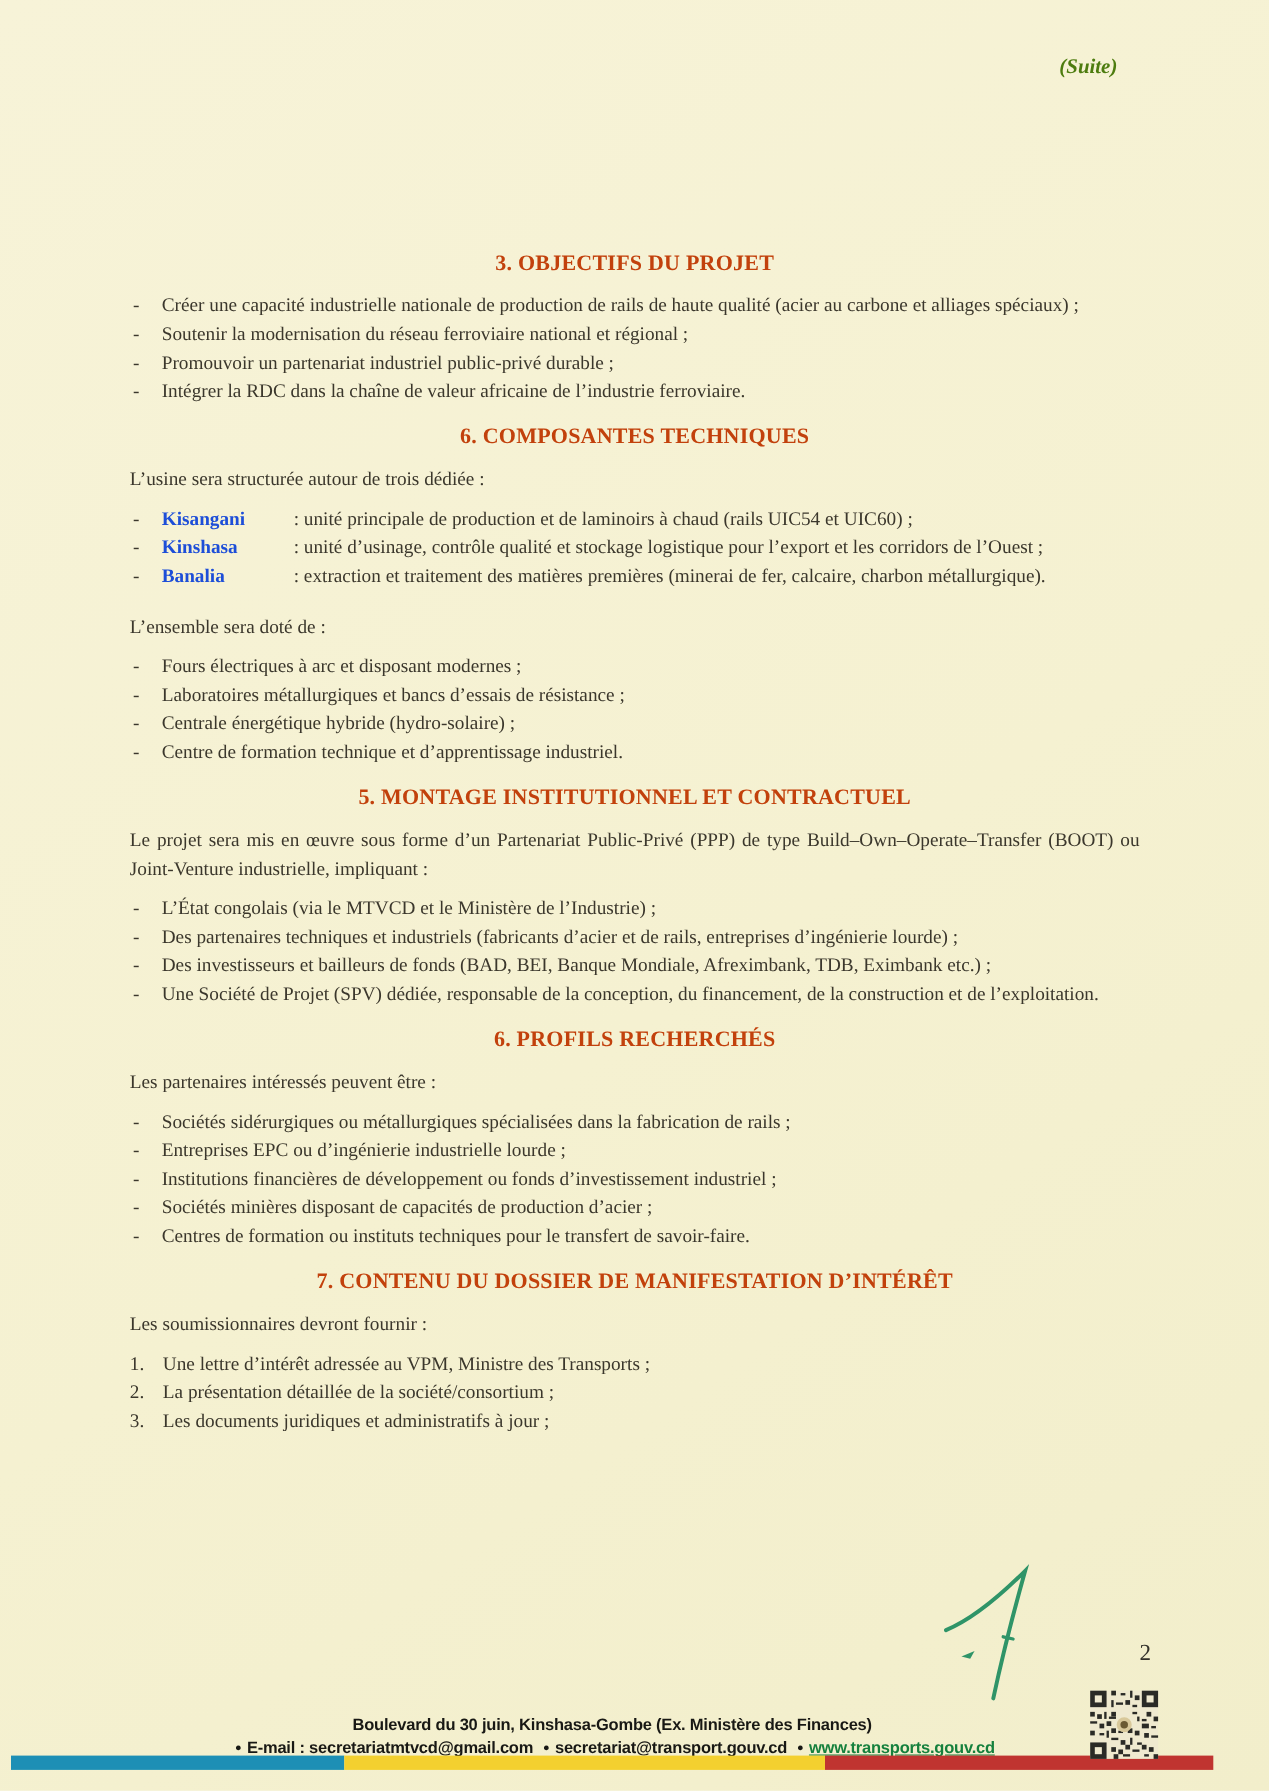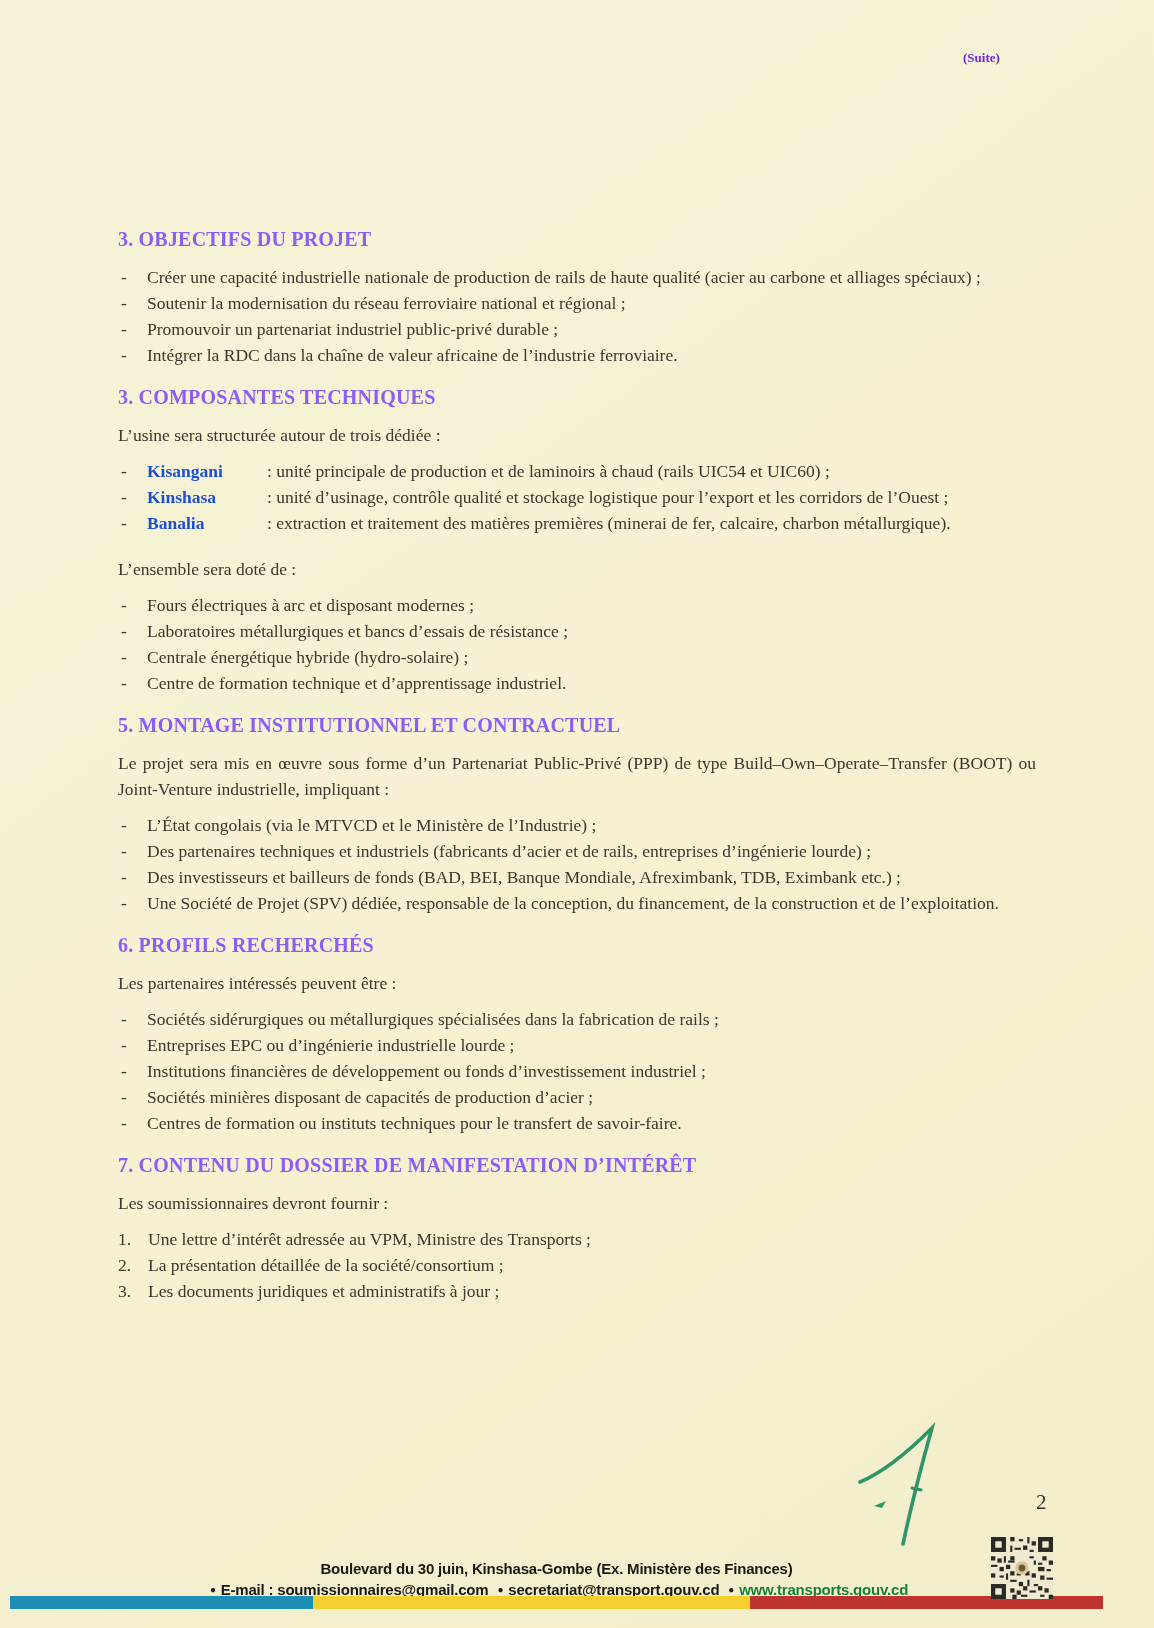--- a/index.html
+++ b/index.html
@@ -4,31 +4,31 @@
 <style>
   html,body{margin:0;padding:0;}
   body{
     width:1154px;height:1628px;position:relative;overflow:hidden;
     background:linear-gradient(145deg,#f7f3d8 0%,#f5f1d1 55%,#f2eecb 100%);
     font-family:"Liberation Serif","DejaVu Serif",serif;
     color:#3b372c;
   }
   .suite{
     position:absolute;top:50px;left:963px;
-    font-size:13px;font-weight:bold;color:#6d28d9;
+    font-size:19px;font-weight:bold;font-style:italic;color:#4d7c0f;
   }
   .content{
     position:absolute;left:118px;top:226px;width:918px;
     font-size:17.5px;line-height:26px;
   }
   .sec{margin-top:16px;}
   .sec:first-child{margin-top:0;}
   h2.sec-h{
     font-size:20px;line-height:26px;margin:0 0 12px 0;
-    font-weight:bold;color:#8b5cf6;letter-spacing:.2px;
+    font-weight:bold;color:#c2410c;letter-spacing:.2px;text-align:center;
   }
   p.intro{margin:0 0 0 0;}
   .list{margin-top:10px;}
   .li{display:flex;}
   .dash{flex:none;width:26px;padding-left:3px;}
   .btxt{flex:1;text-align:justify;}
   .pname{flex:none;width:120px;font-weight:bold;color:#1d4ed8;}
   .ptxt{flex:1;text-align:justify;}
   .numcol{flex:none;width:30px;}
   .paraph{position:absolute;left:852px;top:1418px;width:120px;height:135px;}
@@ -71,21 +71,21 @@
         <span class="btxt">Promouvoir un partenariat industriel public-privé durable ;</span>
       </div>
       <div class="li">
         <span class="dash">-</span>
         <span class="btxt">Intégrer la RDC dans la chaîne de valeur africaine de l’industrie ferroviaire.</span>
       </div>
     </div>
   </div>
 
   <div class="sec">
-    <h2 class="sec-h">3. COMPOSANTES TECHNIQUES</h2>
+    <h2 class="sec-h">6. COMPOSANTES TECHNIQUES</h2>
     <p class="intro">L’usine sera structurée autour de trois dédiée :</p>
     <div class="list">
       <div class="li">
         <span class="dash">-</span>
         <span class="pname">Kisangani</span>
         <span class="ptxt">: unité principale de production et de laminoirs à chaud (rails UIC54 et UIC60) ;</span>
       </div>
       <div class="li">
         <span class="dash">-</span>
         <span class="pname">Kinshasa</span>
@@ -195,21 +195,21 @@
     <path d="M22 88 l 12 -5 l -4 7 z" fill="#2f9468"></path>
     <path d="M60 70 l 9 2" fill="none" stroke="#2f9468" stroke-width="3" stroke-linecap="round"></path>
   </svg>
 </div>
 
 <div class="pagenum">2</div>
 
 <div class="footer-text">
   <div>Boulevard du 30 juin, Kinshasa-Gombe (Ex. Ministère des Finances)</div>
   <div>
-    <span class="dot">●</span><span>E-mail : soumissionnaires@gmail.com</span>
+    <span class="dot">●</span><span>E-mail : secretariatmtvcd@gmail.com</span>
     <span class="dot">●</span><span>secretariat@transport.gouv.cd</span>
     <span class="dot">●</span><span class="flink">www.transports.gouv.cd</span>
   </div>
 </div>
 
 <div class="bar">
   <span style="width:303px;background:#1d8fb5"></span>
   <span style="width:437px;background:#f3d02f"></span>
   <span style="width:353px;background:#c03430"></span>
 </div>

